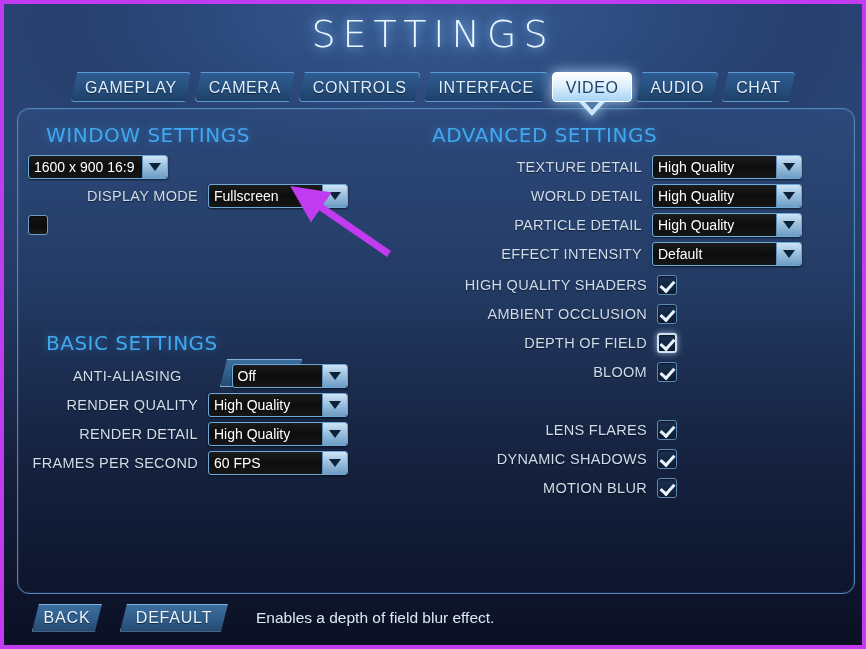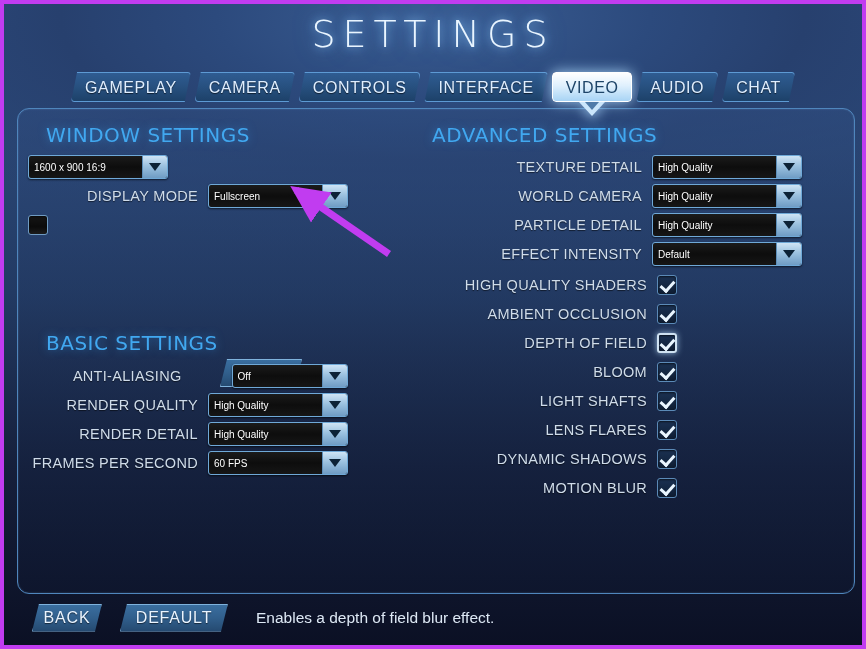--- a/index.html
+++ b/index.html
@@ -171,21 +171,21 @@
     border-radius: 3px;
     background: linear-gradient(180deg, #1b1b1b 0%, #0d0d0d 50%, #161616 100%);
     display: flex;
     align-items: center;
     overflow: hidden;
     box-shadow: 0 1px 2px rgba(0,0,0,0.6);
   }
   .sel .val {
     flex: 1;
     padding-left: 5px;
-    font-size: 10px;
+    font-size: 14px;
     color: #ffffff;
     white-space: nowrap;
     overflow: hidden;
     font-family: "Liberation Sans", sans-serif;
   }
   .sel .arrowbox {
     width: 24px;
     height: 100%;
     flex: none;
     background: linear-gradient(180deg, #cfe4f5 0%, #9cc2e0 45%, #6f9cc4 100%);
@@ -400,21 +400,21 @@
         <div class="lbl" style="width:220px;">TEXTURE DETAIL</div>
         <div class="sel" style="width:150px; margin-left:10px;">
           <div class="val">High Quality</div>
           <div class="arrowbox">
               <i></i>
             </div>
         </div>
       </div>
 
       <div class="row" style="left:404px; top:75px; width:380px;">
-        <div class="lbl" style="width:220px;">WORLD CAMERA</div>
+        <div class="lbl" style="width:220px;">WORLD DETAIL</div>
         <div class="sel" style="width:150px; margin-left:10px;">
           <div class="val">High Quality</div>
           <div class="arrowbox">
               <i></i>
             </div>
         </div>
       </div>
 
       <div class="row" style="left:404px; top:104px; width:380px;">
         <div class="lbl" style="width:220px;">PARTICLE DETAIL</div>
@@ -457,26 +457,20 @@
           </div>
       </div>
 
       <div class="row" style="left:404px; top:251px; width:265px;">
         <div class="lbl" style="width:225px;">BLOOM</div>
         <div style="margin-left:10px;">
             <div class="cbx checked"></div>
           </div>
       </div>
 
-      <div class="row" style="left:404px; top:280px; width:265px;">
-        <div class="lbl" style="width:225px;">LIGHT SHAFTS</div>
-        <div style="margin-left:10px;">
-            <div class="cbx checked"></div>
-          </div>
-      </div>
 
       <div class="row" style="left:404px; top:309px; width:265px;">
         <div class="lbl" style="width:225px;">LENS FLARES</div>
         <div style="margin-left:10px;">
             <div class="cbx checked"></div>
           </div>
       </div>
 
       <div class="row" style="left:404px; top:338px; width:265px;">
         <div class="lbl" style="width:225px;">DYNAMIC SHADOWS</div>

